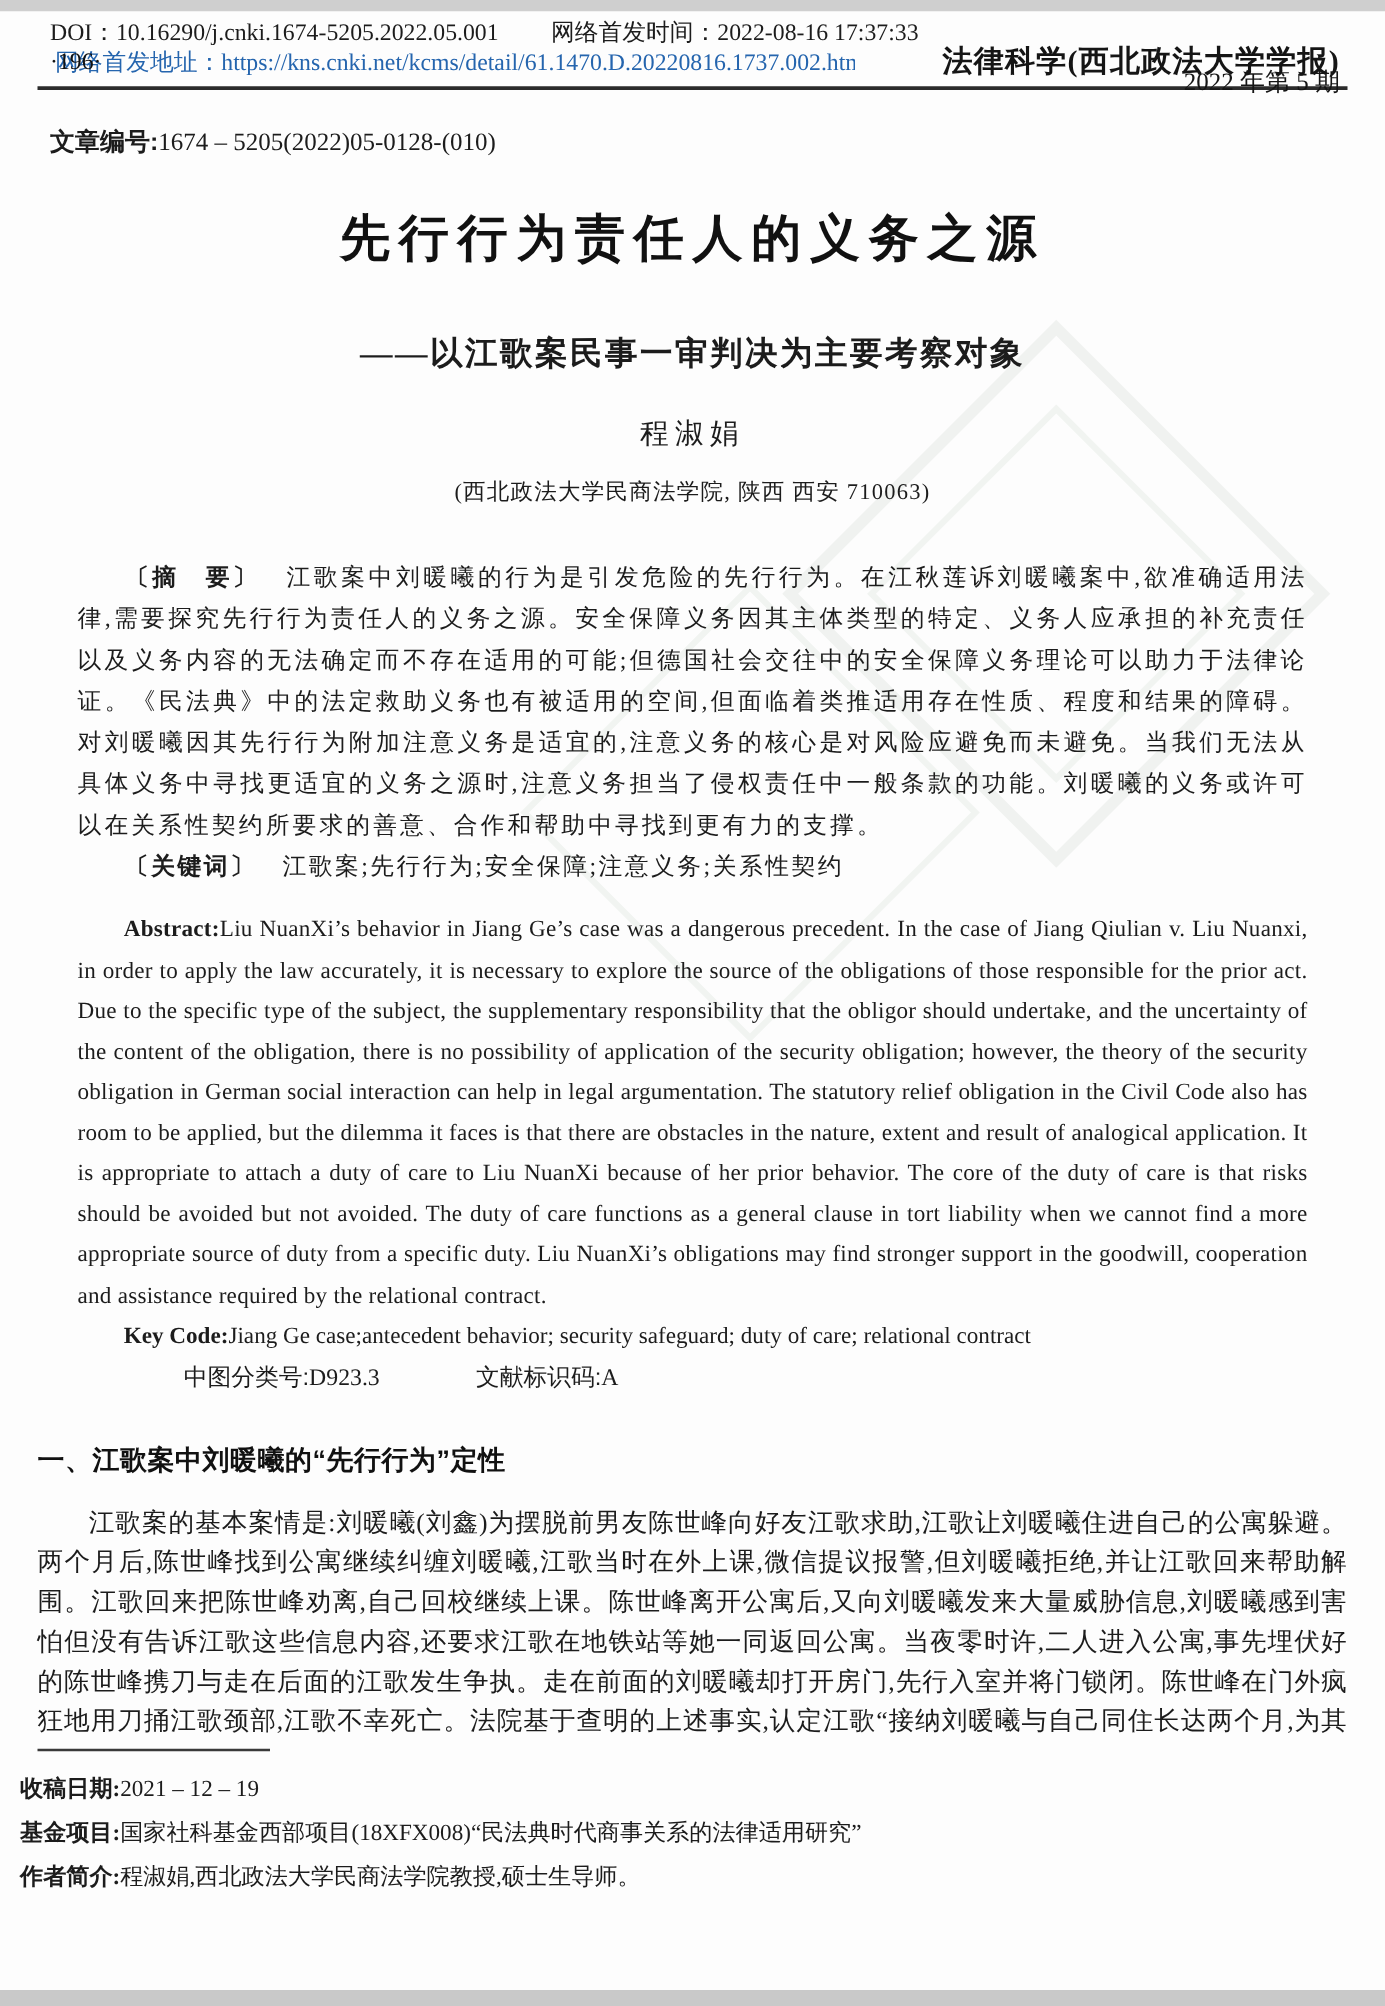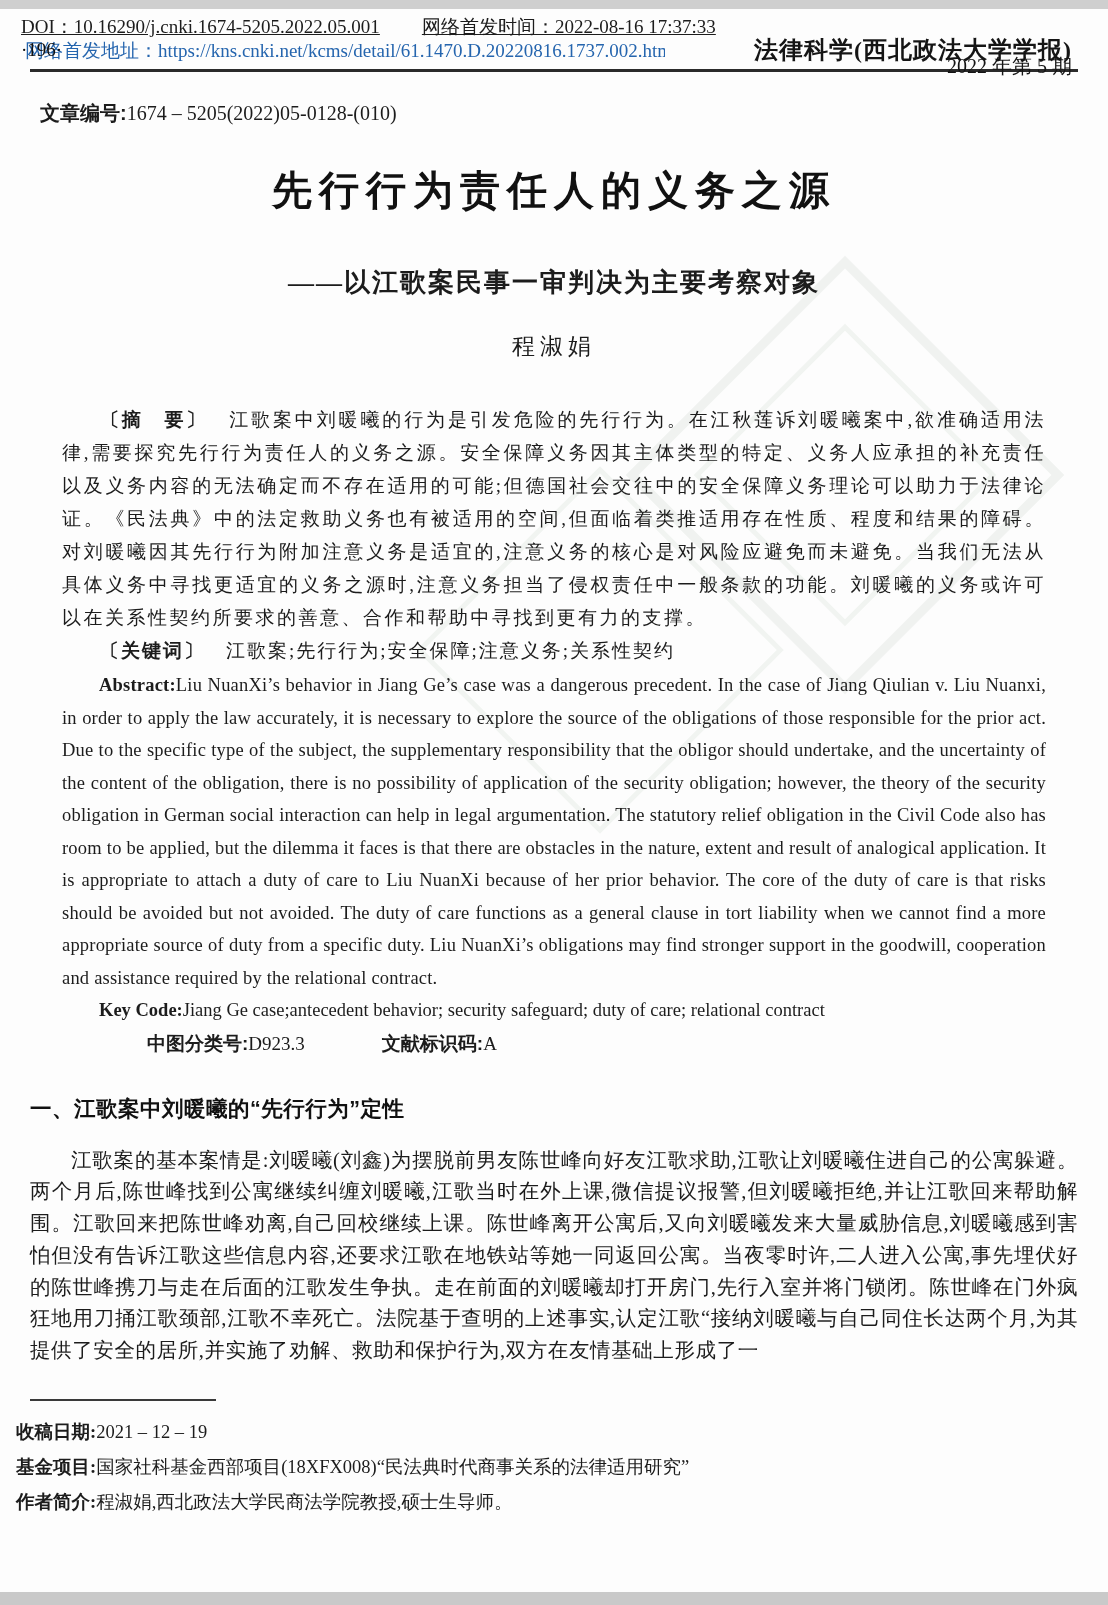--- a/index.html
+++ b/index.html
@@ -16,21 +16,21 @@
   .edge-top    { position:absolute; top:0; left:0; width:100%; height:9px;  background:#cfcfcf; z-index:5; }
   .edge-bottom { position:absolute; bottom:0; left:0; width:100%; height:13px; background:#c9c9c9; z-index:5; }
 
   
   .wm { position:absolute; border:9px solid rgba(160,180,160,0.14); transform:rotate(45deg); z-index:0; }
   .wm2 { border-width:5px; border-color:rgba(160,180,160,0.12); }
 
   .content { position:relative; z-index:1; height:1390px; overflow:hidden; }
 
   
-  .hdr { padding:16px 36px 0 21px; font-size:19px; line-height:22px;text-decoration:underline; }
+  .hdr { padding:16px 36px 0 40px; font-size:19px; line-height:22px; }
   .hdr-line1 { white-space:nowrap; }
   .hdr-line1 .gap { display:inline-block; width:42px; }
   .hdr-line2 { position:relative; height:24px; margin-top:1px; }
   .pageno   { position:absolute; left:0;  top:0; color:#111; z-index:3; }
   .urlline  { position:absolute; left:4px; top:1px; color:#2565ae; z-index:2; white-space:nowrap; max-width:640px; overflow:hidden; }
   .jname    { position:absolute; left:0; right:0; top:0; text-align:right; font-weight:bold; font-size:24px; color:#151515; z-index:3; letter-spacing:1px; }
   .issue    { position:absolute; right:0; top:16px; font-size:20px; color:#151515; z-index:3; }
   .hdr-rule { margin:6px 30px 0 30px; border-top:3px solid #2b2b2b; }
 
   
@@ -43,26 +43,26 @@
   .author   { margin-top:31px; text-align:center; font-size:23px; letter-spacing:5px; }
   .affil    { margin-top:19px; text-align:center; font-size:18px; letter-spacing:1px; }
 
   
   .absblock { margin:41px 62px 0 62px; font-size:19px; line-height:33px; text-align:justify; letter-spacing:2.5px; }
   .absblock .lbl, .kwline .lbl { font-family:"Liberation Sans", sans-serif; font-weight:bold; letter-spacing:2px; }
   .absblock .indent { display:inline-block; width:2em; }
   .kwline { margin:0 62px; font-size:19px; line-height:33px; letter-spacing:2px; }
   .kwline .indent { display:inline-block; width:2em; }
 
-  .enabs { margin:2px 62px 0 62px; font-size:18.5px; line-height:32.5px; text-align:justify; text-indent:2em; letter-spacing:0.2px; }
+  .enabs { margin:18px 62px 0 62px; font-size:18.5px; line-height:32.5px; text-align:justify; text-indent:2em; letter-spacing:0.2px; }
   .enabs .lbl { font-weight:bold; }
   .enkw  { margin:0 62px; font-size:18.5px; line-height:32.5px; text-indent:2em; }
   .enkw .lbl { font-weight:bold; }
   .clcline { margin:0 62px; font-size:19px; line-height:33px; text-indent:2em; }
-  .clcline .lbl { font-family:"Liberation Sans", sans-serif; font-weight:bold;padding-left:47px; }
+  .clcline .lbl { font-family:"Liberation Sans", sans-serif; font-weight:normal;padding-left:47px; }
   .clcline .gap { display:inline-block; width:30px; }
 
   
   .sec1 { margin:34px 0 0 30px; font-family:"Liberation Sans", sans-serif; font-weight:bold; font-size:21.5px; letter-spacing:0.5px; color:#111; }
   .bodypara { margin:22px 30px 0 30px; font-size:20.5px; line-height:31.8px; text-align:justify; text-indent:2em; letter-spacing:0.6px; }
 
   
   .footer { position:absolute; left:0; right:0; top:1399px; z-index:2; }
   .fnrule { margin-left:30px; width:186px; border-top:2px solid #3a3a3a; }
   .ft { margin:14px 16px 0 16px; font-size:18.5px; line-height:35px; }
@@ -95,20 +95,21 @@
     </div>
     <div class="hdr-rule"></div>
 
     <div class="artid">
       <span class="lbl">文章编号:</span><span>1674 – 5205(2022)05-0128-(010)</span>
     </div>
 
     <div class="title">先行行为责任人的义务之源</div>
     <div class="subtitle">——以江歌案民事一审判决为主要考察对象</div>
     <div class="author">程淑娟</div>
+    <div class="affil">(西北政法大学民商法学院, 陕西 西安 710063)</div>
 
     <div class="absblock">
       <span class="indent"></span><span class="lbl">〔摘　要〕</span>　<span>江歌案中刘暖曦的行为是引发危险的先行行为。在江秋莲诉刘暖曦案中,欲准确适用法律,需要探究先行行为责任人的义务之源。安全保障义务因其主体类型的特定、义务人应承担的补充责任以及义务内容的无法确定而不存在适用的可能;但德国社会交往中的安全保障义务理论可以助力于法律论证。《民法典》中的法定救助义务也有被适用的空间,但面临着类推适用存在性质、程度和结果的障碍。对刘暖曦因其先行行为附加注意义务是适宜的,注意义务的核心是对风险应避免而未避免。当我们无法从具体义务中寻找更适宜的义务之源时,注意义务担当了侵权责任中一般条款的功能。刘暖曦的义务或许可以在关系性契约所要求的善意、合作和帮助中寻找到更有力的支撑。</span>
     </div>
 
     <div class="kwline">
       <span class="indent"></span><span class="lbl">〔关键词〕</span>　<span>江歌案;先行行为;安全保障;注意义务;关系性契约</span>
     </div>
 
     <div class="enabs">

